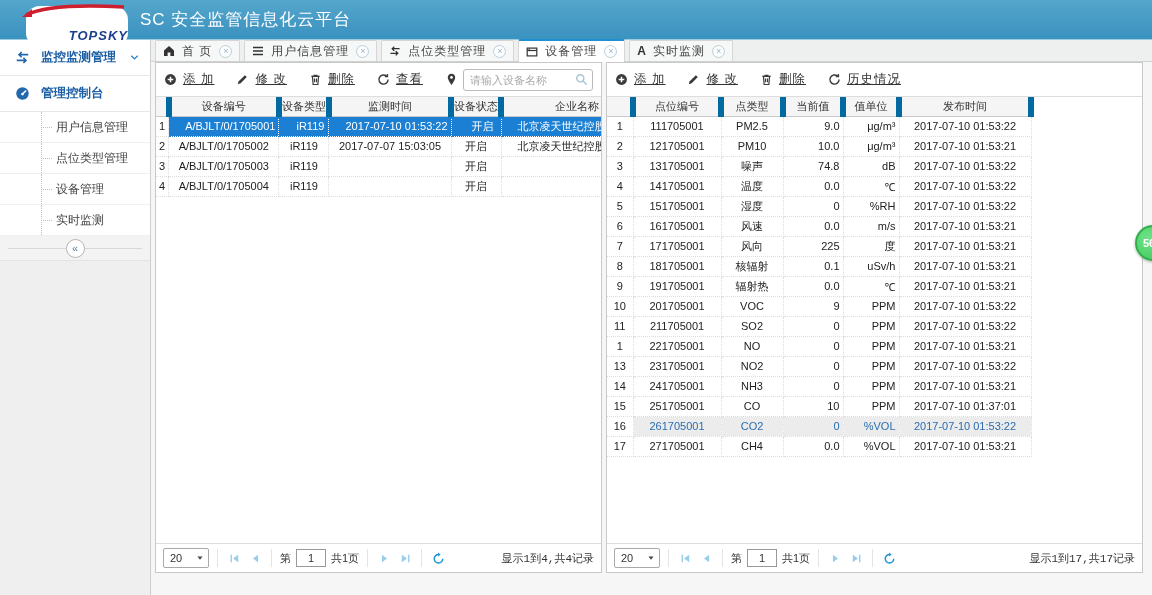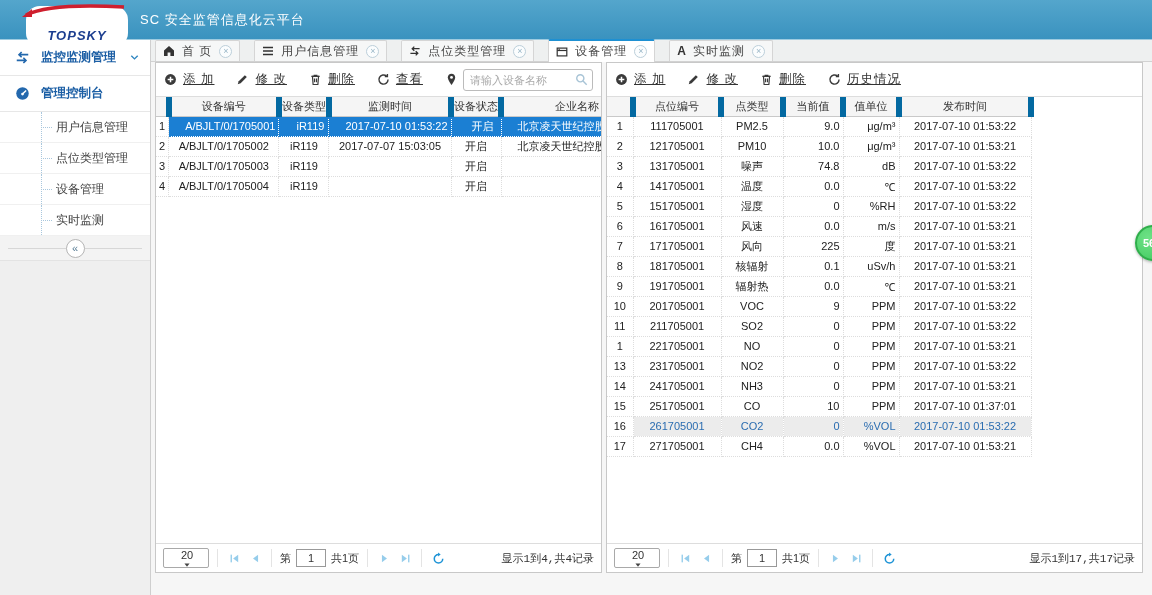--- a/index.html
+++ b/index.html
@@ -6,24 +6,24 @@
   html,body { width:1152px; height:595px; overflow:hidden; }
   body { font-family:"Liberation Sans", sans-serif; font-size:12px; background:#f5f5f5; position:relative; color:#333; }
 
   .icon svg { width:1em; height:1em; display:block; }
   .tico { font-weight:bold; line-height:1; }
 
   
   .header { position:absolute; top:0; left:0; right:0; height:40px;
     background:linear-gradient(#54a6cc,#3a92bf); border-bottom:1px solid #9ecbe0; }
   .logo { position:absolute; left:26px; top:6px; width:102px; height:41px; background:#fff;
-    border-radius:14px; display:flex; align-items:flex-end; justify-content:center; overflow:visible; }
+    border-radius:14px; display:flex; align-items:flex-end; justify-content:flex-end; overflow:visible; }
   .logo-text { color:#1c3e8f; font-style:italic; font-weight:bold; font-size:13px; letter-spacing:1px; padding-bottom:4px; }
   .logo-swoosh { position:absolute; left:-6px; top:-4px; width:112px; height:18px; }
-  .app-title { position:absolute; left:140px; top:0; line-height:40px; color:#fff; font-size:13px; letter-spacing:1px; }
+  .app-title { position:absolute; left:140px; top:0; line-height:40px; color:#fff; font-size:17px; letter-spacing:1px; }
   .userbox { position:absolute; right:6px; top:3px; height:34px; min-width:128px; background:#57a8ce;
     border-radius:2px; display:flex; align-items:center; gap:8px; padding:0 10px 0 6px; cursor:pointer; }
   .avatar { width:27px; height:27px; background:#fff; border-radius:50%; display:flex; align-items:center; justify-content:center; color:#222; font-size:20px; }
   .usertext { color:#fff; font-size:11px; line-height:13px; }
   .user-caret { color:#fff; font-size:9px; margin-left:2px; }
 
   
   .sidebar { position:absolute; top:40px; left:0; width:151px; bottom:0; background:#efefef; border-right:1px solid #cfcfcf; }
   .menu { background:#fff; }
   .section { height:36px; display:flex; align-items:center; gap:11px; padding-left:15px;
@@ -37,21 +37,21 @@
   .subitem::after { content:""; position:absolute; left:41px; top:50%; width:11px; border-top:1px dotted #a9c7dd; }
   .collapse-row { height:25px; background:#f3f3f3; position:relative; display:flex; align-items:center; justify-content:center; border-bottom:1px solid #e3e3e3; }
   .collapse-row::before { content:""; position:absolute; left:8px; right:8px; top:50%; border-top:1px solid #d7d7d7; }
   .collapse-btn { position:relative; width:19px; height:19px; border:1px solid #b5b5b5; border-radius:50%;
     background:#fff; color:#5b7f97; font-size:11px; line-height:17px; text-align:center; cursor:pointer; z-index:1; }
   .side-arrow { position:absolute; top:43px; left:151px; width:0; height:0;
     border-right:9px solid #1f5c99; border-top:9px solid transparent; border-bottom:9px solid transparent; }
 
   
   .tabbar { position:absolute; top:40px; left:151px; right:0; height:22px; background:#eef0f0;
-    border-bottom:1px solid #d2d2d2; display:flex; align-items:flex-end; padding-left:4px; gap:14px; }
+    border-bottom:1px solid #d2d2d2; display:flex; align-items:flex-end; padding-left:4px; gap:4px; }
   .tab { height:21px; display:flex; align-items:center; gap:7px; padding:0 7px; background:#f6f7f7;
     border:1px solid #d5d5d5; border-bottom:none; border-radius:2px 2px 0 0; font-size:12px; color:#444; cursor:pointer; }
   .tab .icon { font-size:12px; color:#333; }
   .tab-label { letter-spacing:1px; white-space:nowrap; }
   .tab-close { width:13px; height:13px; border:1px solid #bccfda; border-radius:50%; color:#9ab7c7;
     font-size:9px; line-height:11px; text-align:center; cursor:pointer; background:#fbfdfe; }
   .tab.active { background:#fff; border-top:2px solid #1e90d2; height:23px; margin-bottom:-1px; z-index:2; }
 
   
   .main { position:absolute; top:62px; left:151px; right:0; bottom:0; background:#f6f6f6; }
@@ -76,21 +76,21 @@
   table.grid td { height:20px; border-right:1px dotted #ddd; border-bottom:1px dotted #ddd; color:#222;
     white-space:nowrap; overflow:hidden; padding:0 3px; }
   td.idx { text-align:center; color:#333; border-right:1px solid #ddd; background:#fff; }
   .al-c { text-align:center; } .al-l { text-align:right; } .al-r { text-align:right; }
   tr.selected td.c { background:#1b7fd3; color:#fff; border-color:#1b7fd3;padding-left:16px; }
   tr.highlight td.c { background:#ececec; color:#2a6cb0; }
 
   .pager { height:29px; flex:0 0 29px; border-top:1px solid #ddd; background:#fff; display:flex;
     align-items:center; padding:0 7px; gap:5px; font-size:11px; color:#333; }
   .psize { width:46px; height:20px; border:1px solid #a9a9a9; border-radius:2px; display:flex;
-    align-items:center; justify-content:space-between; padding:0 4px 0 6px; cursor:pointer; background:#fff;flex-direction:column; }
+    align-items:center; justify-content:space-between; padding:0 4px 0 6px; cursor:pointer; background:#fff; }
   .psize .icon { font-size:8px; color:#444; }
   .psep { width:1px; height:18px; background:#e4e4e4; margin:0 3px; }
   .pbtn { width:16px; height:16px; display:flex; align-items:center; justify-content:center;
     font-size:11px; color:#96cdeb; cursor:pointer; }
   .pbtn.reload { color:#1d93d6; font-size:13px; }
   .pinput { width:30px; height:18px; border:1px solid #999; text-align:center; font-size:11px;
     font-family:"Liberation Sans",sans-serif; color:#333; }
   .plabel { white-space:nowrap; }
   .psummary { margin-left:auto; white-space:nowrap; color:#333;font-family:Liberation Mono, monospace; }
 

